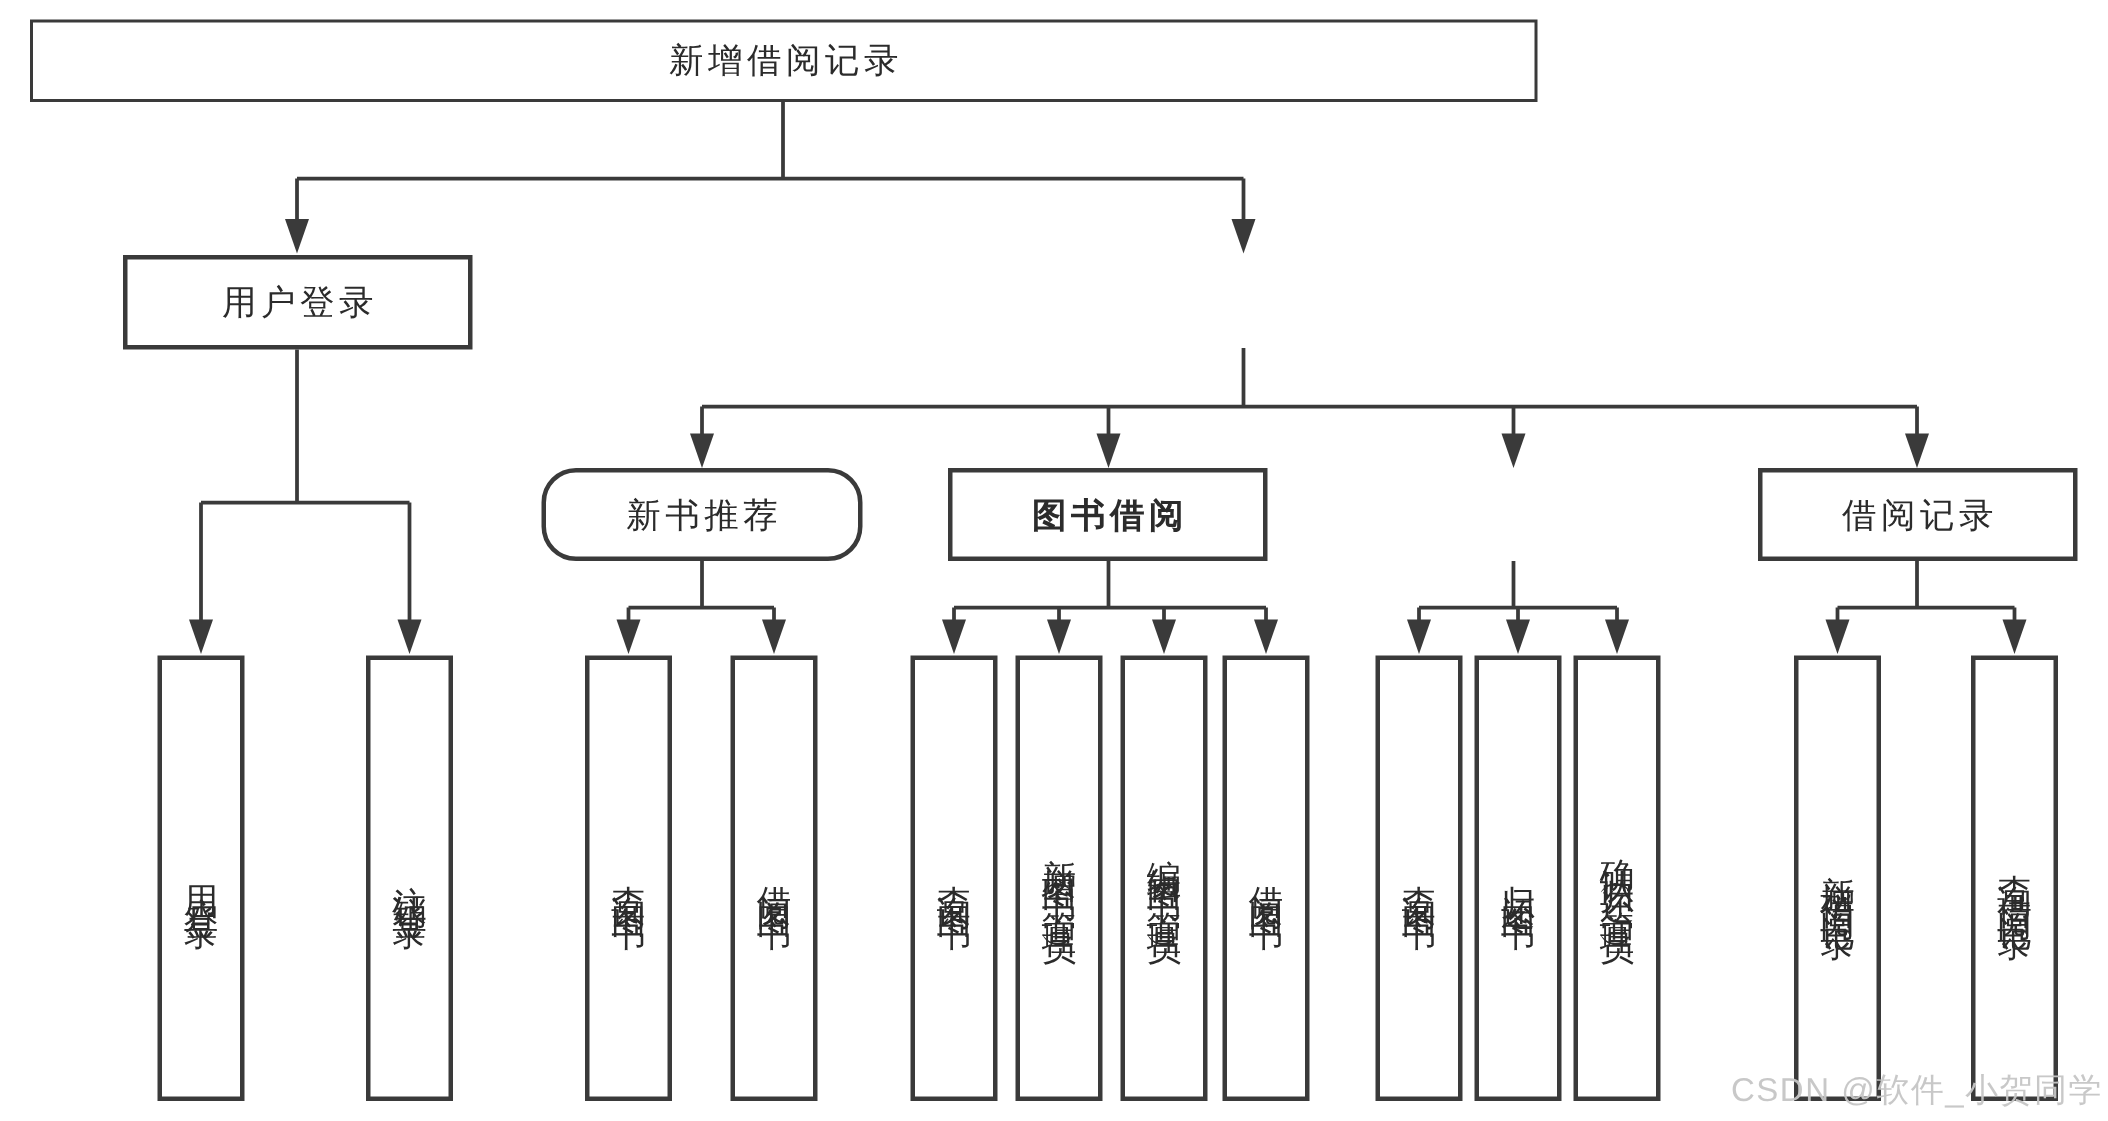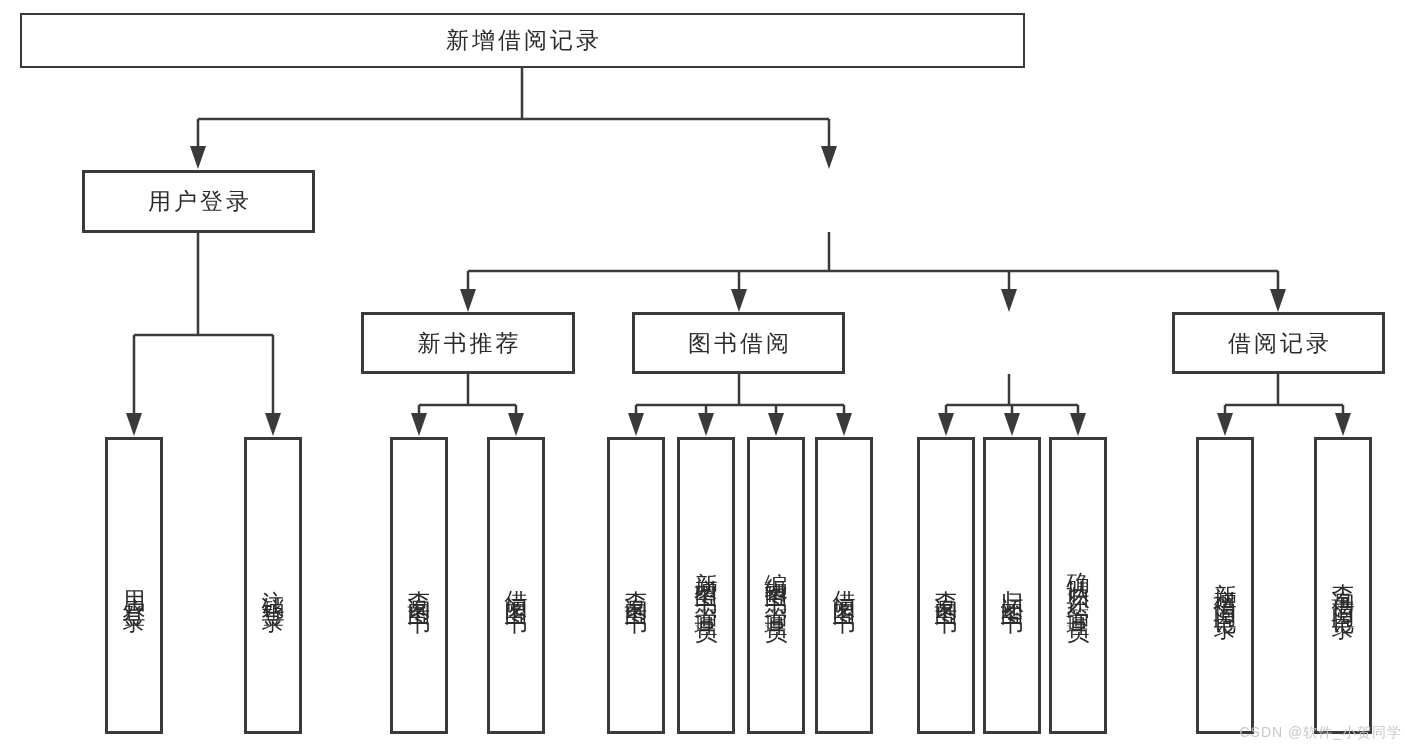--- a/index.html
+++ b/index.html
@@ -15,21 +15,21 @@
   }
   .hnode{font-size:23px;letter-spacing:3px;text-indent:3px;white-space:nowrap;}
   .rootnode{border-width:2px;}
   .vnode{
     writing-mode:vertical-rl;text-orientation:mixed;
     font-size:23px;letter-spacing:7px;line-height:1;
     width:58px;top:437px;height:297px;text-align:center;
   }
   .watermark{
     position:absolute;right:3px;bottom:5px;z-index:5;
-    font-size:14px;letter-spacing:1px;color:rgba(197,197,197,0.95);
+    font-size:22px;letter-spacing:1px;color:rgba(197,197,197,0.95);
     white-space:nowrap;
   }
 </style>
 </head>
 <body>
 
 <div class="canvas">
 
   <svg class="connectors" width="1405" height="747" viewBox="0 0 1405 747">
     <path fill="none" stroke="#3a3a3a" stroke-width="2.5" d="
@@ -66,22 +66,22 @@
       <polygon points="1070,413 1086,413 1078,436"></polygon>
       <polygon points="1217,413 1233,413 1225,436"></polygon>
       <polygon points="1335,413 1351,413 1343,436"></polygon>
     </g>
   </svg>
 
   <div class="node hnode rootnode" style="left:20px;top:13px;width:1005px;height:55px;">新增借阅记录</div>
 
   <div class="node hnode" style="left:82px;top:170px;width:233px;height:63px;">用户登录</div>
 
-  <div class="node hnode" style="left:361px;top:312px;width:214px;height:62px;">新书推荐</div>
-  <div class="node hnode" style="left:632px;top:312px;width:213px;height:62px;">图书借阅</div>
+  <div class="node hnode" style="left:361px;top:312px;width:214px;height:62px;border-radius:23px;">新书推荐</div>
+  <div class="node hnode" style="left:632px;top:312px;width:213px;height:62px;font-weight:bold;">图书借阅</div>
   <div class="node hnode" style="left:1172px;top:312px;width:213px;height:62px;font-family:Liberation Serif, serif;">借阅记录</div>
 
   <div class="node vnode" style="left:105px;">用户登录</div>
   <div class="node vnode" style="left:244px;">注销登录</div>
 
   <div class="node vnode" style="left:390px;">查询图书</div>
   <div class="node vnode" style="left:487px;">借阅图书</div>
 
   <div class="node vnode" style="left:607px;">查询图书</div>
   <div class="node vnode" style="left:677px;">新增图书（管理员）</div>

